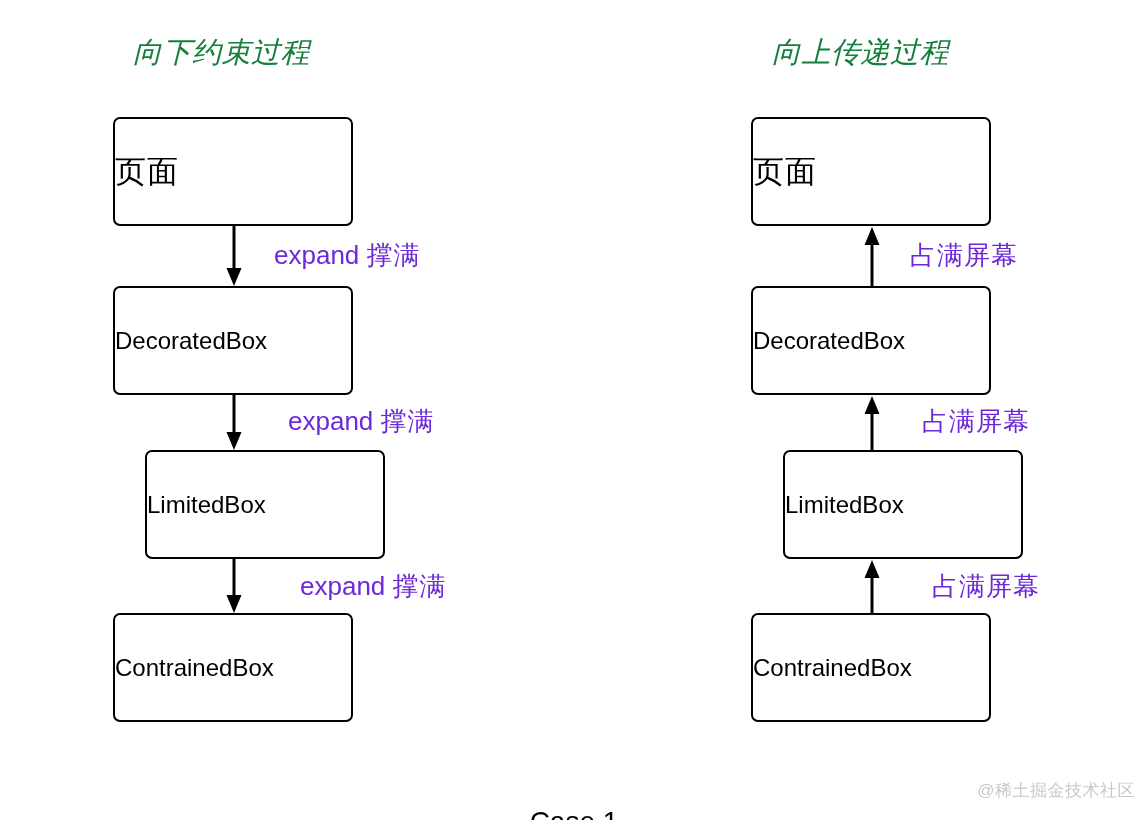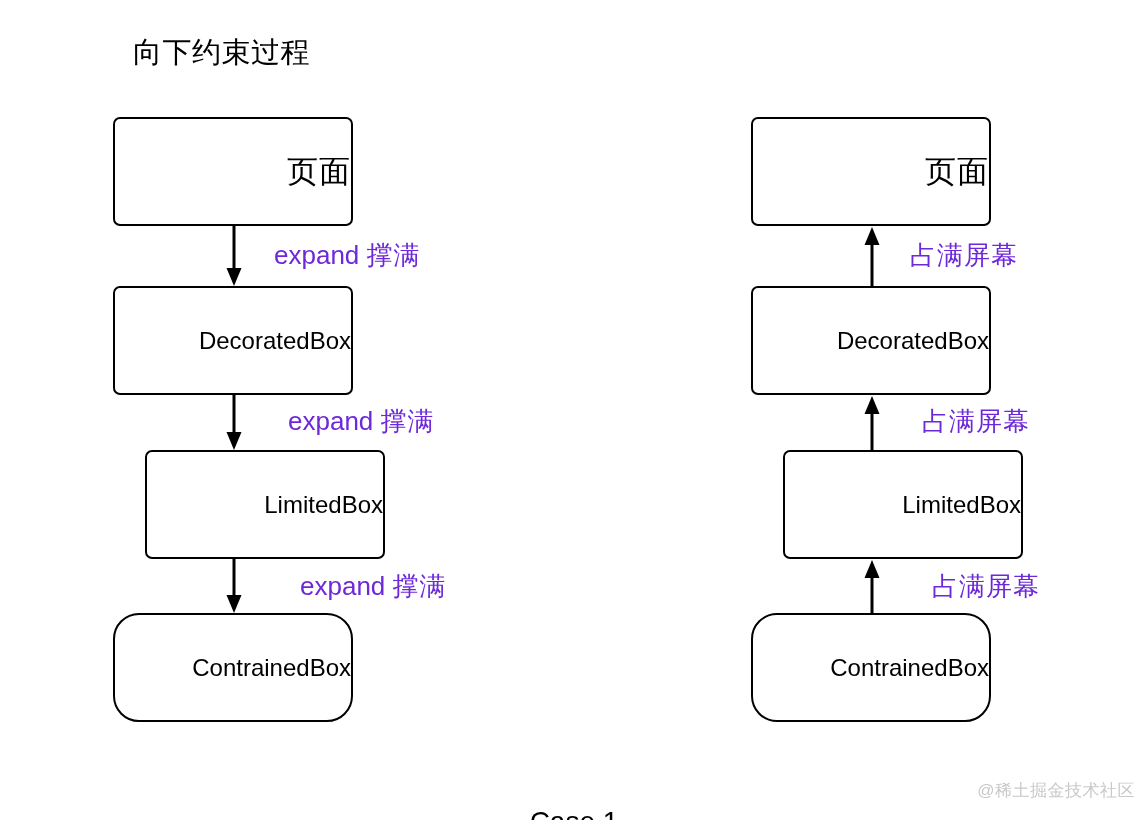--- a/index.html
+++ b/index.html
@@ -17,57 +17,58 @@
     height: 820px;
     background: #ffffff;
     overflow: hidden;
   }
 
   
   .col-title {
     position: absolute;
     font-size: 29px;
     line-height: 1;
-    color: #000000;
+    color: #15803d;
     white-space: nowrap;
     letter-spacing: 0.5px;
+    font-style: italic;
   }
   #title-left  { left: 133px; top: 38px; }
   #title-right { left: 772px; top: 38px; }
 
   
   .node-box {
     position: absolute;
     width: 240px;
     height: 109px;
     border: 2.5px solid #000000;
     border-radius: 7px;
     background: #ffffff;
     box-sizing: border-box;
     display: flex;
     align-items: center;
-    justify-content: flex-end;
+    justify-content: flex-start;
   }
   .node-label {
     font-size: 24px;
     line-height: 1;
     color: #000;
     white-space: nowrap;
   }
   .node-label.cjk { font-size: 31px; letter-spacing: 1px; }
 
   
   .col-left  { left: 113px; }
   
   .col-right { left: 751px; }
 
   .row-0 { top: 117px; }
   .row-1 { top: 286px; }
   .row-2 { top: 450px; margin-left: 32px; }
-  .row-3 { top: 613px; border-radius: 26px; }
+  .row-3 { top: 613px; }
 
   
   .connector {
     position: absolute;
     width: 20px;
   }
   .connector svg { display: block; overflow: visible; }
 
   .conn-left  { left: 224px; }
   .conn-right { left: 862px; }
@@ -119,20 +120,21 @@
     letter-spacing: 0.5px;
   }
 </style>
 </head>
 <body>
 
 <div id="canvas">
 
   <div id="title-left" class="col-title">向下约束过程</div>
 
+  <div id="title-right" class="col-title">向上传递过程</div>
 
   <div class="node-box col-left row-0">
     <span class="node-label cjk">页面</span>
   </div>
 
   <div class="node-box col-left row-1">
     <span class="node-label">DecoratedBox</span>
   </div>
 
   <div class="node-box col-left row-2">

